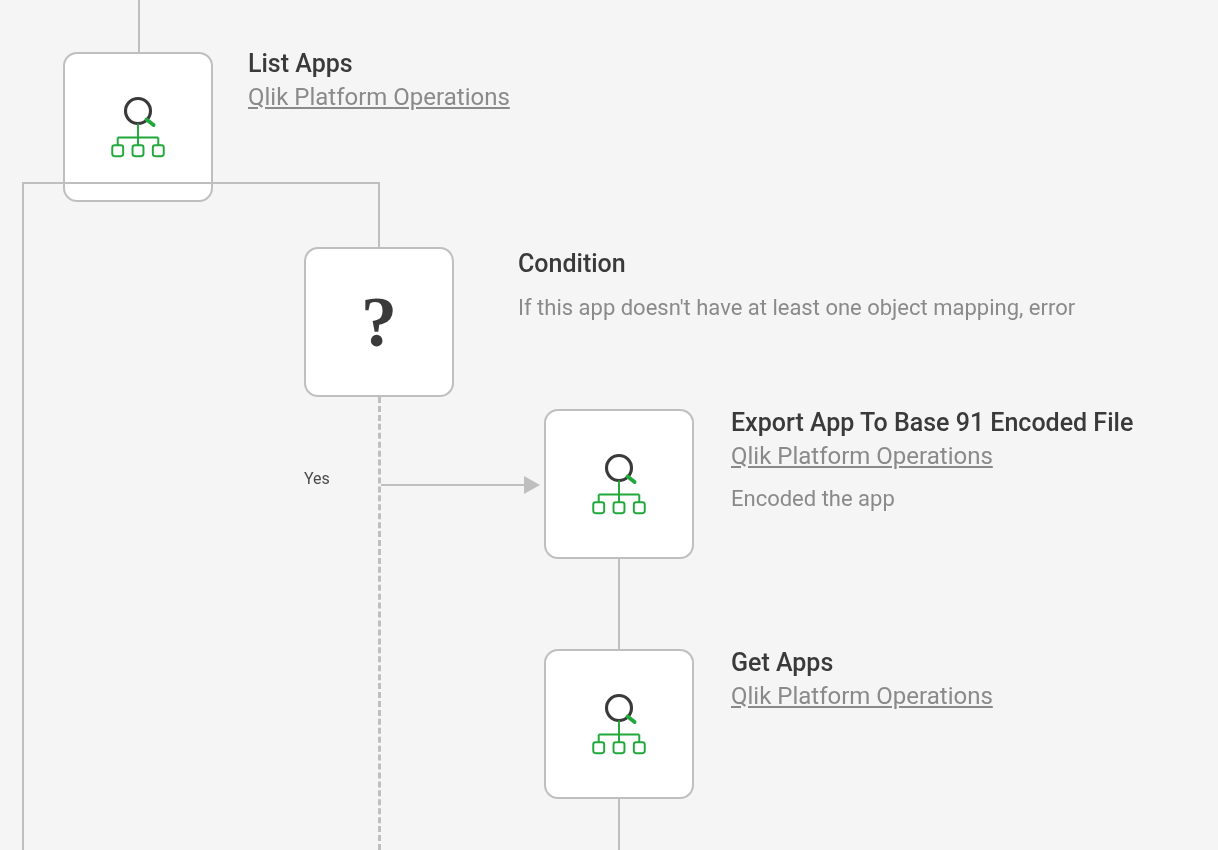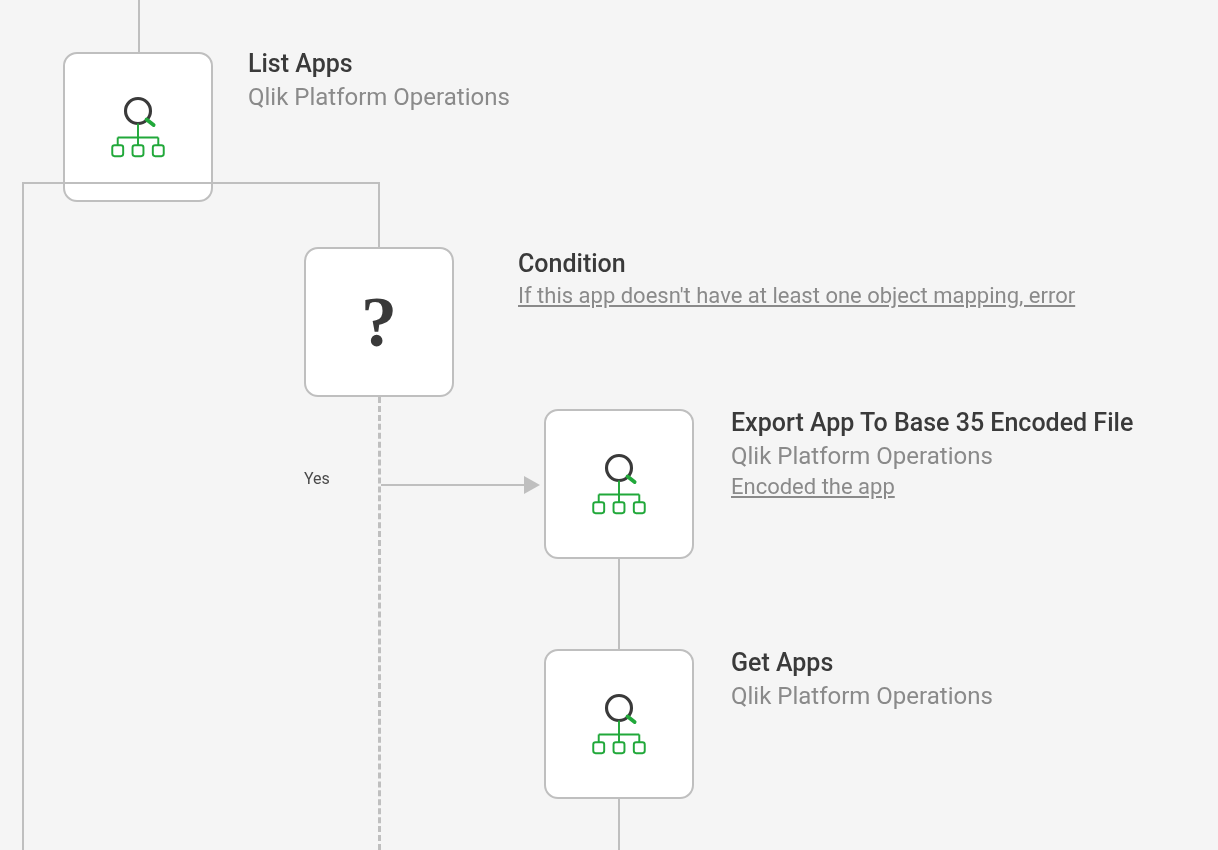--- a/index.html
+++ b/index.html
@@ -35,28 +35,28 @@
     font-size: 25px;
     font-weight: 500;
     color: #3a3a3a;
     line-height: 1.3;
   }
   .subtitle {
     font-size: 24px;
     font-weight: 400;
     color: #8a8a8a;
     line-height: 1.35;
+    text-decoration: underline;
   }
   .desc {
     font-size: 22px;
     font-weight: 400;
     color: #8a8a8a;
     line-height: 1.35;
-    margin-top: 0;
-    text-decoration: underline;
+    margin-top: 12px;
   }
   .connector {
     position: absolute;
     background: #bfbfbf;
   }
   .dashed-v {
     position: absolute;
     border-left: 3px dashed #bfbfbf;
   }
   .arrowhead {
@@ -138,21 +138,21 @@
         <line x1="24" y1="66" x2="24" y2="76" stroke="#21a83a" stroke-width="2.5"></line>
         <line x1="50" y1="66" x2="50" y2="76" stroke="#21a83a" stroke-width="2.5"></line>
         <line x1="76" y1="66" x2="76" y2="76" stroke="#21a83a" stroke-width="2.5"></line>
         <rect x="17" y="76" width="14" height="14" rx="3" fill="none" stroke="#21a83a" stroke-width="2.5"></rect>
         <rect x="43" y="76" width="14" height="14" rx="3" fill="none" stroke="#21a83a" stroke-width="2.5"></rect>
         <rect x="69" y="76" width="14" height="14" rx="3" fill="none" stroke="#21a83a" stroke-width="2.5"></rect>
       </svg>
     </span>
   </div>
   <div class="node-label" style="left:731px; top:407px; width:470px;">
-    <div class="title">Export App To Base 35 Encoded File</div>
+    <div class="title">Export App To Base 91 Encoded File</div>
     <div class="subtitle">Qlik Platform Operations</div>
     <div class="desc">Encoded the app</div>
   </div>
 
   <div class="connector" style="left:618px; top:559px; width:2px; height:90px;"></div>
 
   <div class="node" style="left:544px; top:649px;">
     <span>
       <svg class="qlik-icon" viewBox="0 0 100 100">
         <circle cx="50" cy="32" r="16" fill="none" stroke="#3a3a3a" stroke-width="4"></circle>

